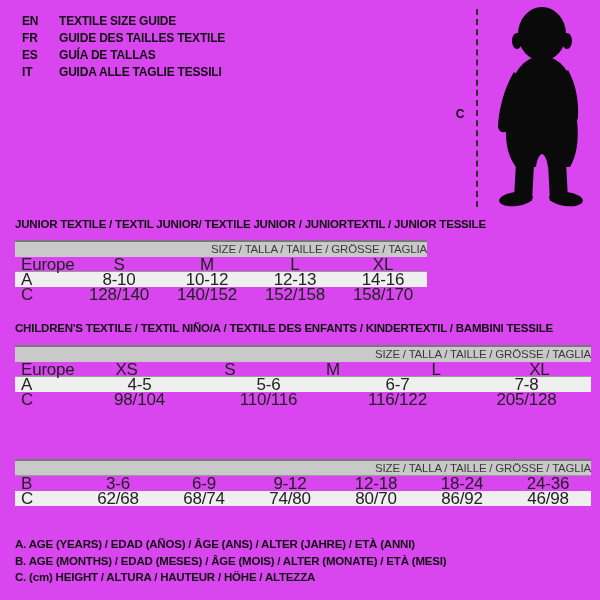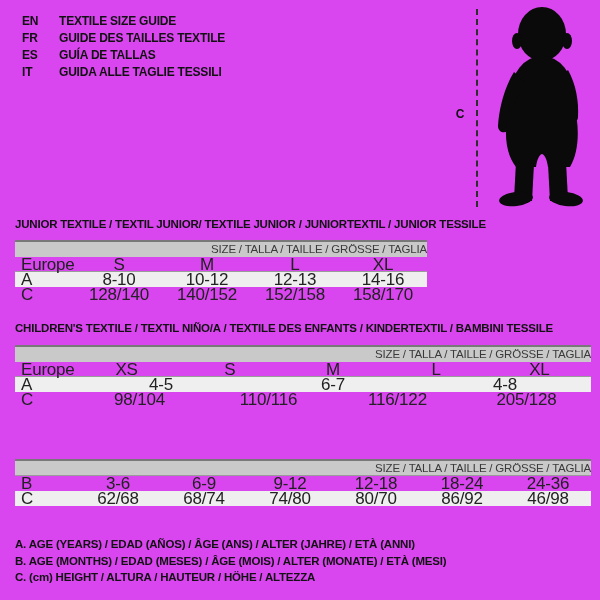--- a/index.html
+++ b/index.html
@@ -127,22 +127,23 @@
       <span class="lbl">Europe</span>
       <span class="cell">XS</span>
       <span class="cell">S</span>
       <span class="cell">M</span>
       <span class="cell">L</span>
       <span class="cell">XL</span>
     </div>
     <div class="tbl-row row-stripe">
       <span class="lbl">A</span>
       <span class="cell">4-5</span>
+      <span class="cell">5-6</span>
       <span class="cell">6-7</span>
-      <span class="cell">4-8</span>
+      <span class="cell">7-8</span>
     </div>
     <div class="tbl-row">
       <span class="lbl">C</span>
       <span class="cell">98/104</span>
       <span class="cell">110/116</span>
       <span class="cell">116/122</span>
       <span class="cell">205/128</span>
     </div>
   </div>
 

